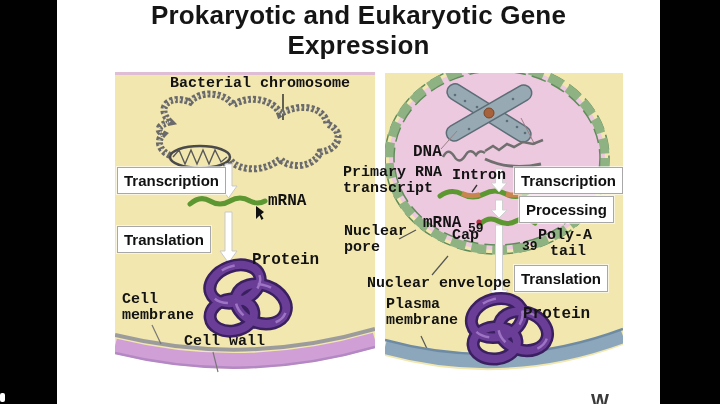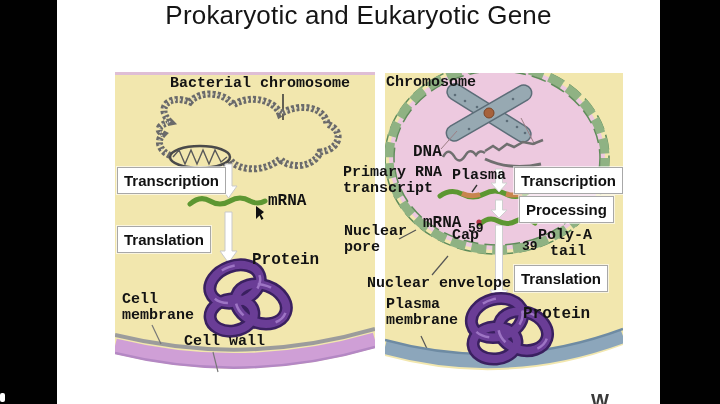--- a/index.html
+++ b/index.html
@@ -3,21 +3,21 @@
 <meta charset="utf-8">
 <style>
   html,body{margin:0;padding:0;background:#000;}
   .stage{position:relative;width:720px;height:404px;background:#fff;overflow:hidden;
          font-family:"Liberation Sans",sans-serif;}
   .bar{position:absolute;top:0;height:404px;background:#010101;}
   .bar-left{left:0;width:57px;}
   .bar-right{left:660px;width:60px;}
   .speck{position:absolute;left:0;top:393px;width:5px;height:9px;background:#fff;border-radius:2px;}
   .title{position:absolute;left:57px;top:0;width:603px;text-align:center;color:#151515;
-         font-size:26px;line-height:30px;font-weight:400;letter-spacing:0.2px;}
+         font-size:26px;line-height:30px;font-weight:700;letter-spacing:0.2px;}
   .panel{position:absolute;}
   .panel svg{display:block;}
   .lbl{position:absolute;color:#131313;font-weight:bold;font-size:15px;line-height:16px;white-space:nowrap;font-family:Liberation Mono, monospace;}
   .wrap{white-space:normal;}
   .boxlbl{position:absolute;background:#fff;border:1px solid #a8a8a8;color:#111;
           font-weight:bold;font-size:15px;line-height:17px;padding:4px 6px;white-space:nowrap;
           box-shadow:0 0 0 1px rgba(255,255,255,.6);}
   .prime{font-size:13px;line-height:14px;margin-top:16px;}
   .big{font-size:16px;}
   .watermark{position:absolute;left:591px;top:390px;color:#3a3a3a;font-weight:bold;font-size:19px;}
@@ -27,20 +27,21 @@
 
 <div class="stage">
 
   <div class="bar bar-left">
       <div class="speck"></div>
     </div>
   <div class="bar bar-right"></div>
 
   <div class="title">
     <div>Prokaryotic and Eukaryotic Gene</div>
+    <div>Expression</div>
   </div>
 
   <div class="panel" style="left:115px;top:72px;width:260px;height:312px;">
     <svg width="260" height="312" viewBox="0 0 260 312">
       <rect x="0" y="0" width="260" height="312" fill="#f2e7ae"></rect>
       <rect x="0" y="0" width="260" height="3" fill="#dcb6dc" opacity="0.85"></rect>
 
       <path d="M0 282 Q130 314 260 276 L260 312 L0 312 Z" fill="#ffffff"></path>
       <path d="M0 274 Q130 306 260 268" fill="none" stroke="#cf9fd6" stroke-width="15"></path>
       <path d="M0 281 Q130 313 260 275" fill="none" stroke="#b488c4" stroke-width="2.5"></path>
@@ -164,24 +165,23 @@
   </div>
 
   <div class="lbl" style="left:170px;top:76px;">Bacterial chromosome</div>
   <div class="boxlbl" style="left:117px;top:167px;">Transcription</div>
   <div class="lbl big" style="left:268px;top:193px;">mRNA</div>
   <div class="boxlbl" style="left:117px;top:226px;">Translation</div>
   <div class="lbl big" style="left:252px;top:252px;">Protein</div>
   <div class="lbl wrap" style="left:122px;top:292px;width:88px;">Cell membrane</div>
   <div class="lbl" style="left:184px;top:334px;">Cell wall</div>
 
-  <div class="lbl" style="left:386px;top:75px;">Chromosome</div>
   <div class="lbl big" style="left:413px;top:144px;">DNA</div>
   <div class="lbl wrap" style="left:343px;top:165px;width:112px;">Primary RNA transcript</div>
-  <div class="lbl" style="left:452px;top:168px;">Plasma</div>
+  <div class="lbl" style="left:452px;top:168px;">Intron</div>
   <div class="boxlbl" style="left:514px;top:167px;">Transcription</div>
   <div class="boxlbl" style="left:519px;top:196px;">Processing</div>
   <div class="lbl big" style="left:423px;top:215px;">mRNA</div>
   <div class="lbl prime" style="left:468px;top:206px;">59</div>
   <div class="lbl" style="left:452px;top:228px;">Cap</div>
   <div class="lbl prime" style="left:522px;top:224px;">39</div>
   <div class="lbl" style="left:538px;top:228px;">Poly-A</div>
   <div class="lbl" style="left:550px;top:244px;">tail</div>
   <div class="lbl" style="left:367px;top:276px;">Nuclear envelope</div>
   <div class="lbl wrap" style="left:344px;top:224px;width:64px;">Nuclear pore</div>

